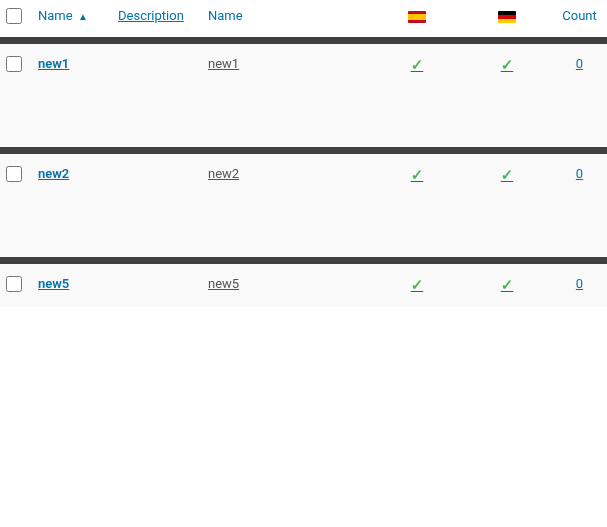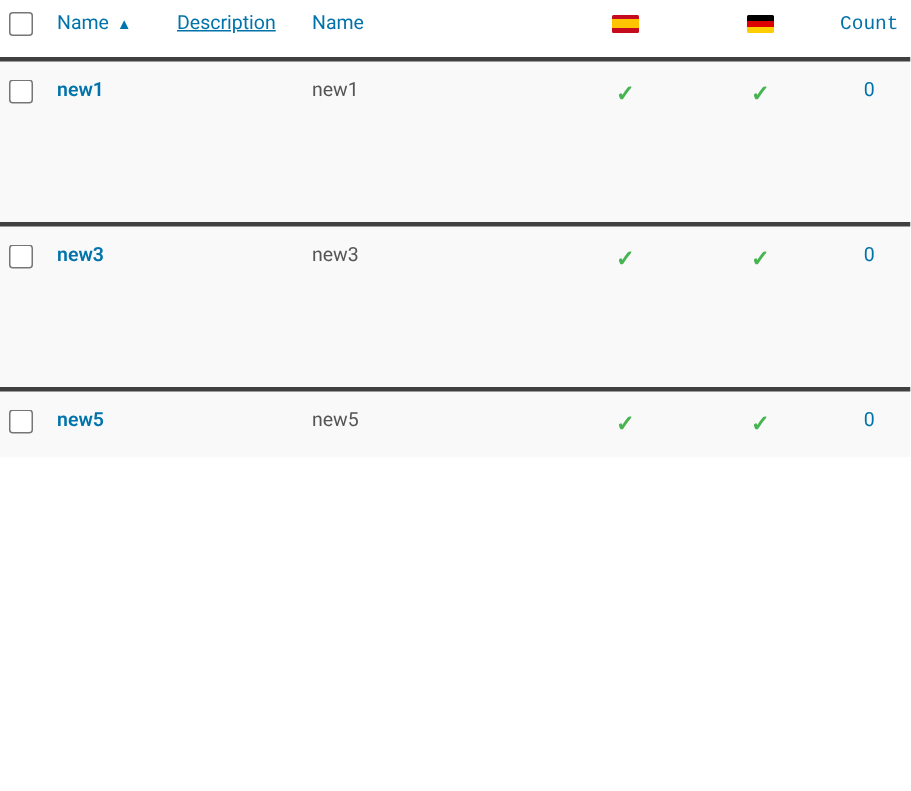--- a/index.html
+++ b/index.html
@@ -4,25 +4,25 @@
 <style>
 * { box-sizing: border-box; margin: 0; padding: 0; }
 body { font-family: -apple-system, "Segoe UI", Roboto, Arial, sans-serif; font-size: 13px; color: #555; background: #fff; width: 607px; }
 table { width: 100%; border-collapse: collapse; table-layout: fixed; }
 thead th { text-align: left; font-weight: 400; padding: 8px 6px 10px; color: #0073aa; border-bottom: 1px solid #7f1d1d; vertical-align: top; }
 thead th.cb { width: 32px; }
 thead th.name { width: 80px; }
 thead th.desc { width: 90px; text-decoration: underline; }
 thead th.slug { width: 170px; }
 thead th.flag { width: 90px; text-align: center; }
-thead th.count { width: 55px; text-align: center; font-family: Liberation Mono, monospace; }
+thead th.count { width: 55px; text-align: center; }
 th.sortable { cursor: pointer; }
 th.sortable span { color: #0073aa; }
 th .sort-ind { color: #444; display: inline-block; margin-left: 2px; font-size: 10px; }
-tbody td { padding: 12px 6px; vertical-align: top; border-top: 3px solid #404040; }
+tbody td { padding: 12px 6px; vertical-align: top; border-top: 7px solid #404040; text-decoration: underline; }
 tbody tr { background: #f9f9f9; height: 110px; }
 tbody tr:last-child { height: auto; }
 tbody td.cb { width: 32px; }
 tbody td.name a { color: #0073aa; font-weight: 600; text-decoration: none; font-size: 13px; }
 tbody td.desc { color: #555; }
 tbody td.slug { color: #555; }
 tbody td.flag { text-align: center; }
 tbody td.count { text-align: center; }
 tbody td.count a { color: #0073aa; text-decoration: none; }
 input[type=checkbox] { width: 16px; height: 16px; border: 1px solid #b4b9be; background: #fff; cursor: pointer; }
@@ -51,23 +51,23 @@
         <td class="cb"><input type="checkbox" style=""></td>
         <td class="name"><a href="#">new1</a></td>
         <td class="desc"></td>
         <td class="slug">new1</td>
         <td class="flag"><span class="check-icon">✓</span></td>
         <td class="flag"><span class="check-icon">✓</span></td>
         <td class="count"><a href="#">0</a></td>
       </tr>
       <tr>
         <td class="cb"><input type="checkbox" style=""></td>
-        <td class="name"><a href="#">new3</a></td>
+        <td class="name"><a href="#">new2</a></td>
         <td class="desc"></td>
-        <td class="slug">new3</td>
+        <td class="slug">new2</td>
         <td class="flag"><span class="check-icon">✓</span></td>
         <td class="flag"><span class="check-icon">✓</span></td>
         <td class="count"><a href="#">0</a></td>
       </tr>
       <tr>
         <td class="cb"><input type="checkbox" style=""></td>
         <td class="name"><a href="#">new5</a></td>
         <td class="desc"></td>
         <td class="slug">new5</td>
         <td class="flag"><span class="check-icon">✓</span></td>

